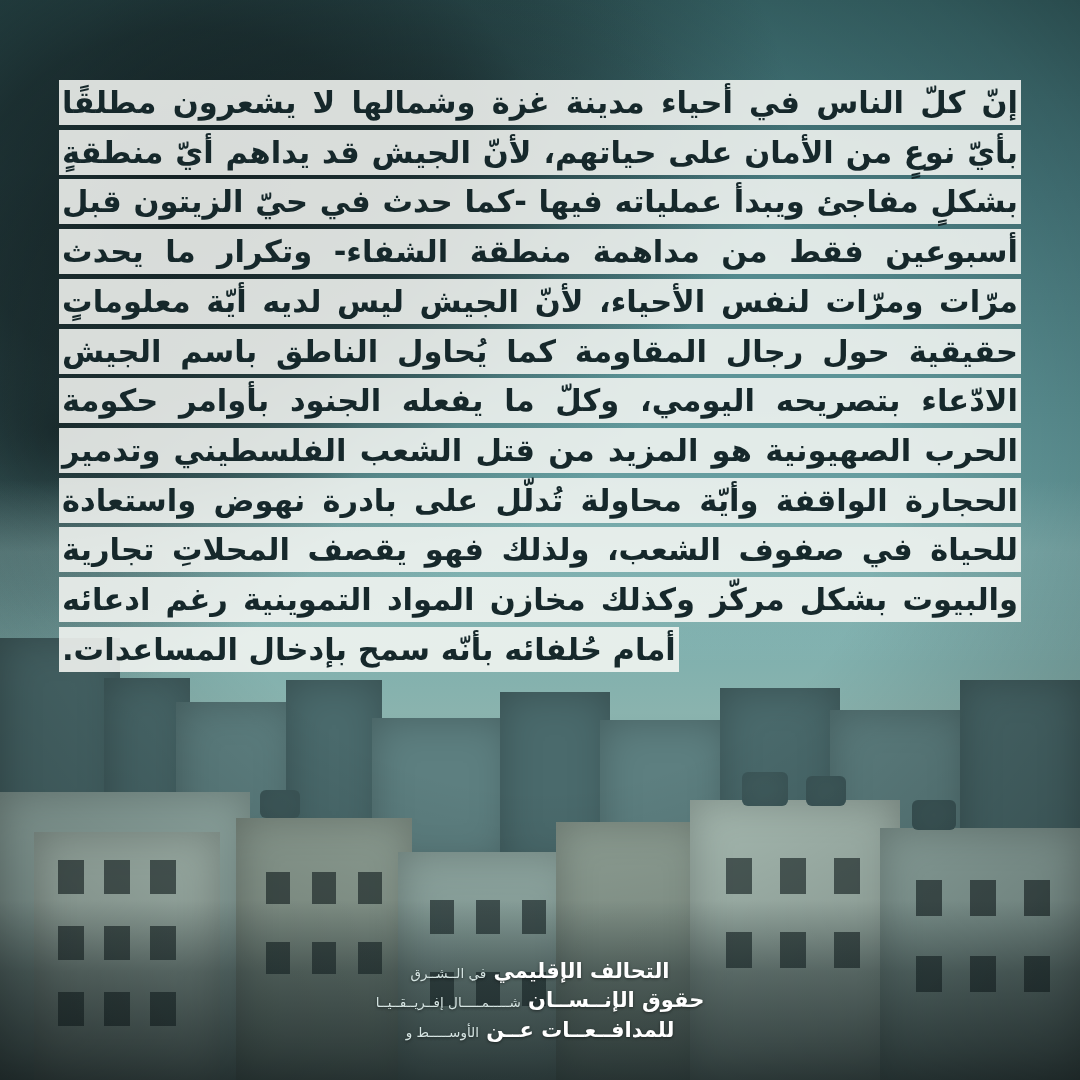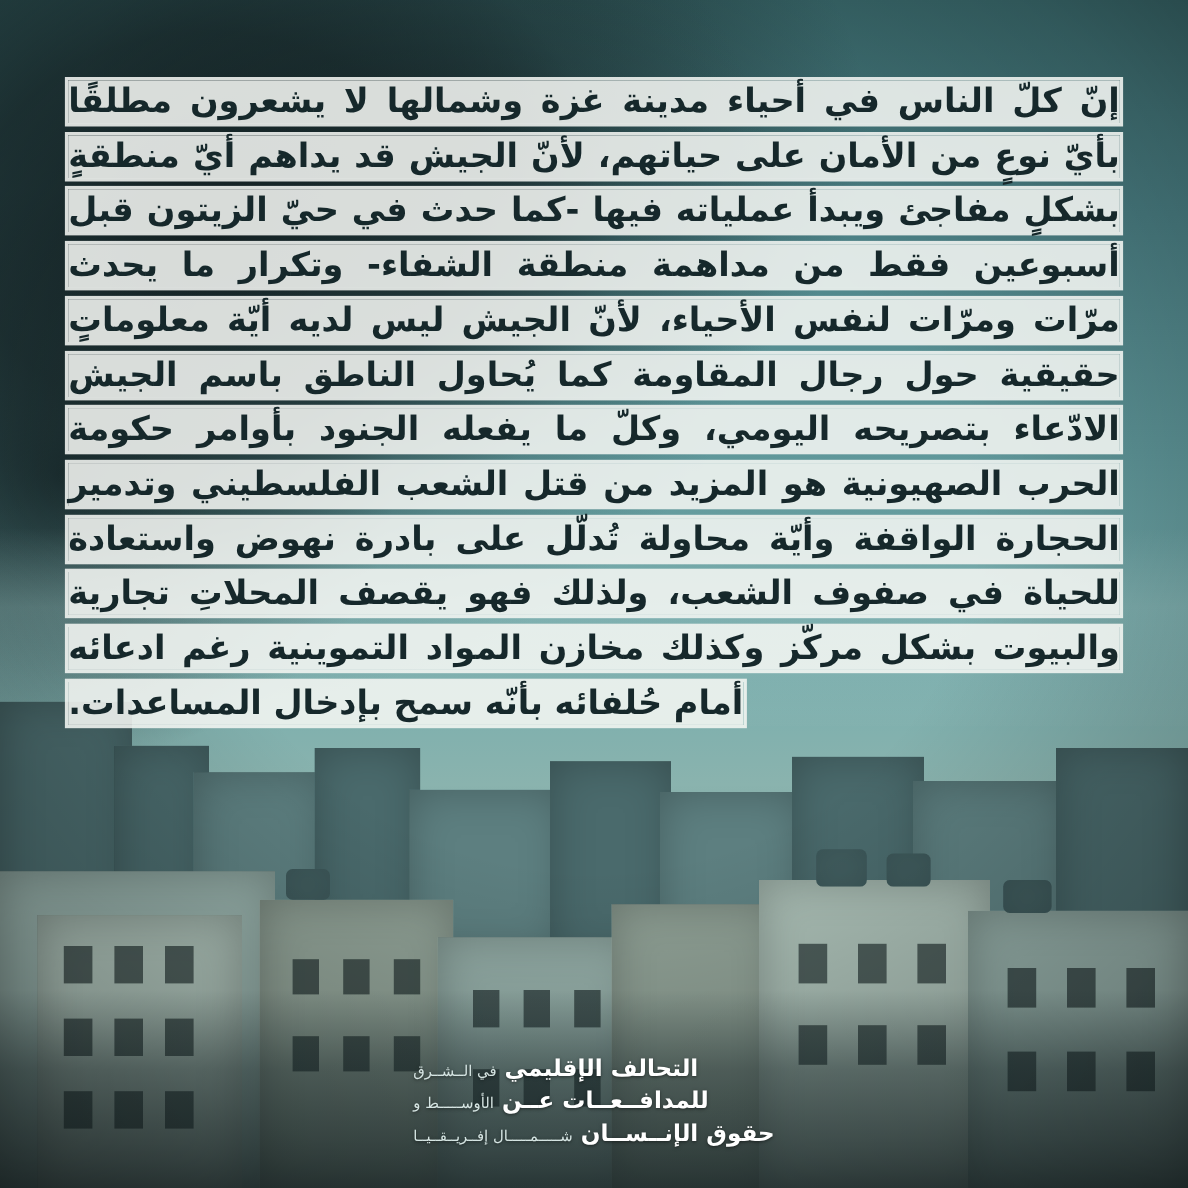--- a/index.html
+++ b/index.html
@@ -87,35 +87,35 @@
   .para span.ln {
     display: inline;
     background-color: rgba(244,246,243,0.88);
     box-shadow: 0 0 0 3px rgba(244,246,243,0.88);
     -webkit-box-decoration-break: clone;
     box-decoration-break: clone;
     padding: 2px 0;
   }
 
   .para.p1 { margin-top: 8px; }
-  .para.p2 { margin-top: 24px; }
+  .para.p2 { margin-top: 34px; }
 
   
   .logo {
     position: absolute;
     bottom: 34px;
     left: 0; right: 0;
     display: flex;
     justify-content: center;
     align-items: flex-start;
     gap: 14px;
     direction: rtl;
   }
   .logo-text {
-    text-align: left;
+    text-align: center;
     color: #ffffff;
     font-weight: 700;
     line-height: 1.42;
     font-size: 21px;
     letter-spacing: 0.2px;
     text-shadow: 0 1px 3px rgba(0,0,0,0.5);
   }
   .logo-text .sub {
     color: #d5e4e2;
     font-weight: 400;
@@ -204,23 +204,23 @@
     <p class="para p2"><span class="ln">إنّ كلّ الناس في أحياء مدينة غزة وشمالها لا يشعرون مطلقًا بأيّ نوعٍ من الأمان على حياتهم، لأنّ الجيش قد يداهم أيّ منطقةٍ بشكلٍ مفاجئ ويبدأ عملياته فيها -كما حدث في حيّ الزيتون قبل أسبوعين فقط من مداهمة منطقة الشفاء- وتكرار ما يحدث مرّات ومرّات لنفس الأحياء، لأنّ الجيش ليس لديه أيّة معلوماتٍ حقيقية حول رجال المقاومة كما يُحاول الناطق باسم الجيش الادّعاء بتصريحه اليومي، وكلّ ما يفعله الجنود بأوامر حكومة الحرب الصهيونية هو المزيد من قتل الشعب الفلسطيني وتدمير الحجارة الواقفة وأيّة محاولة تُدلّل على بادرة نهوض واستعادة للحياة في صفوف الشعب، ولذلك فهو يقصف المحلاتِ تجارية والبيوت بشكل مركّز وكذلك مخازن المواد التموينية رغم ادعائه أمام حُلفائه بأنّه سمح بإدخال المساعدات.</span></p>
   </div>
 
   <div class="logo">
     <div class="logo-text">
       <div class="logo-line">
         <span>التحالف الإقليمي</span>
         <span class="sub">في الــشــرق</span>
       </div>
       <div class="logo-line">
+        <span>حقوق الإنــســان</span>
+        <span class="sub">شـــــمـــــال إفــريــقــيــا</span>
+      </div>
+      <div class="logo-line">
         <span>للمدافــعــات عــن</span>
         <span class="sub">الأوســـــط و</span>
       </div>
-      <div class="logo-line">
-        <span>حقوق الإنــســان</span>
-        <span class="sub">شـــــمـــــال إفــريــقــيــا</span>
-      </div>
     </div>
   </div>
 
 </div>
 
 </body></html>

